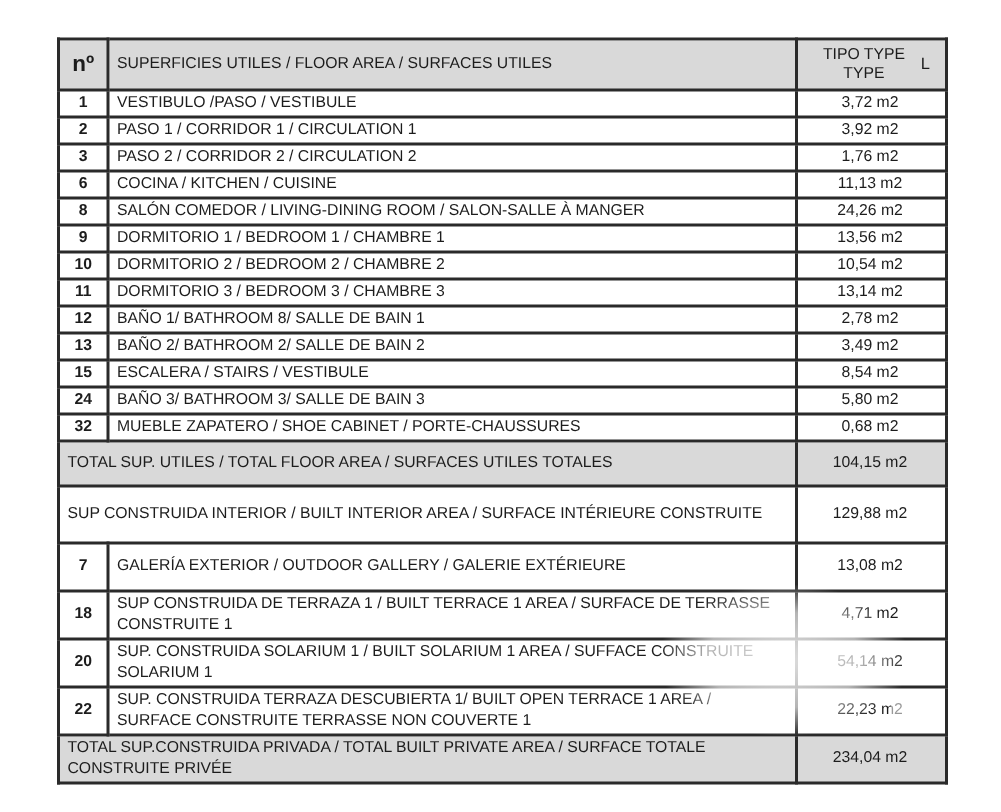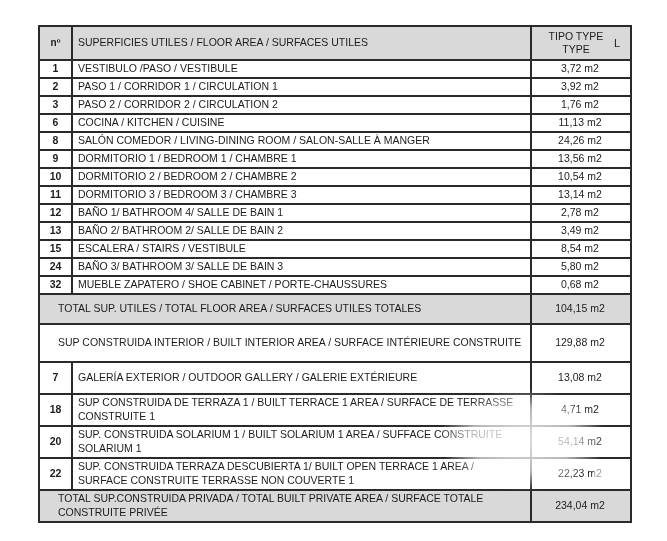--- a/index.html
+++ b/index.html
@@ -16,31 +16,31 @@
     vertical-align:middle;overflow:hidden;
     padding:1px 4px;
   }
   col.c-no{width:33px;}
   col.c-val{width:100px;}
   .no{ text-align:center;font-weight:700;padding:0 1px;}
   .desc{padding-left:5px;padding-right:4px;}
   .val{text-align:center;padding-right:6px;white-space:nowrap;}
   
   tr.hrow td{background:#d9d9d9;height:30px;}
-  tr.hrow .no{font-size:10px;}
+  tr.hrow .no{font-size:15px;}
   .type-wrap{display:flex;align-items:center;justify-content:space-between;padding:0 2px;}
   .type-label{flex:1;text-align:center;line-height:1.25;}
   .type-val{padding-right:4px;font-size:11px;}
   
   tr.drow td{height:14px;}
   
   tr.trow td{background:#d9d9d9;}
   tr.trow1 td{height:26px;}
   tr.trow2 td{height:28px;}
-  .span-label{padding-left:18px;}
+  .span-label{padding-left:5px;}
   
   tr.irow td{height:34px;}
   
   tr.xrow td{height:28px;}
   
   .wm{position:absolute;pointer-events:none;}
   .wm-blob1{
     left:440px;top:390px;width:165px;height:100px;
     background:radial-gradient(ellipse at center,
       rgba(255,255,255,0.85) 0%,
@@ -113,21 +113,21 @@
       <td class="desc">DORMITORIO 2 / BEDROOM 2 / CHAMBRE 2</td>
       <td class="val">10,54 m2</td>
     </tr>
     <tr class="drow">
       <td class="no">11</td>
       <td class="desc">DORMITORIO 3 / BEDROOM 3 / CHAMBRE 3</td>
       <td class="val">13,14 m2</td>
     </tr>
     <tr class="drow">
       <td class="no">12</td>
-      <td class="desc">BAÑO 1/ BATHROOM 4/ SALLE DE BAIN 1</td>
+      <td class="desc">BAÑO 1/ BATHROOM 8/ SALLE DE BAIN 1</td>
       <td class="val">2,78 m2</td>
     </tr>
     <tr class="drow">
       <td class="no">13</td>
       <td class="desc">BAÑO 2/ BATHROOM 2/ SALLE DE BAIN 2</td>
       <td class="val">3,49 m2</td>
     </tr>
     <tr class="drow">
       <td class="no">15</td>
       <td class="desc">ESCALERA / STAIRS / VESTIBULE</td>

